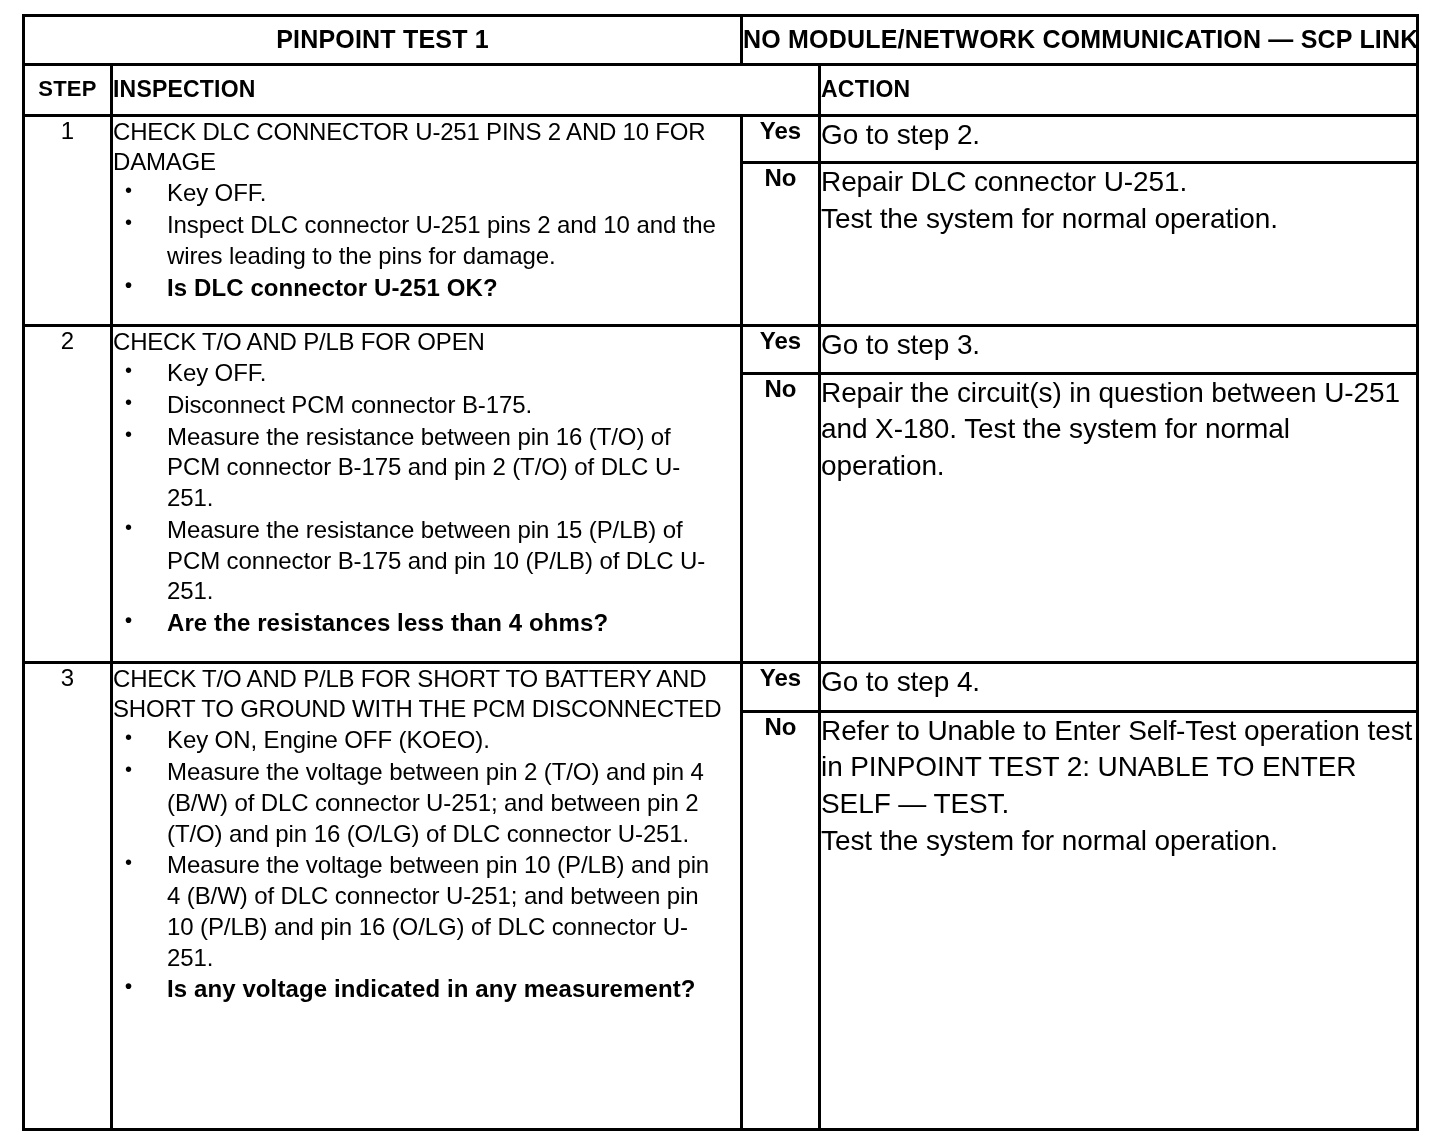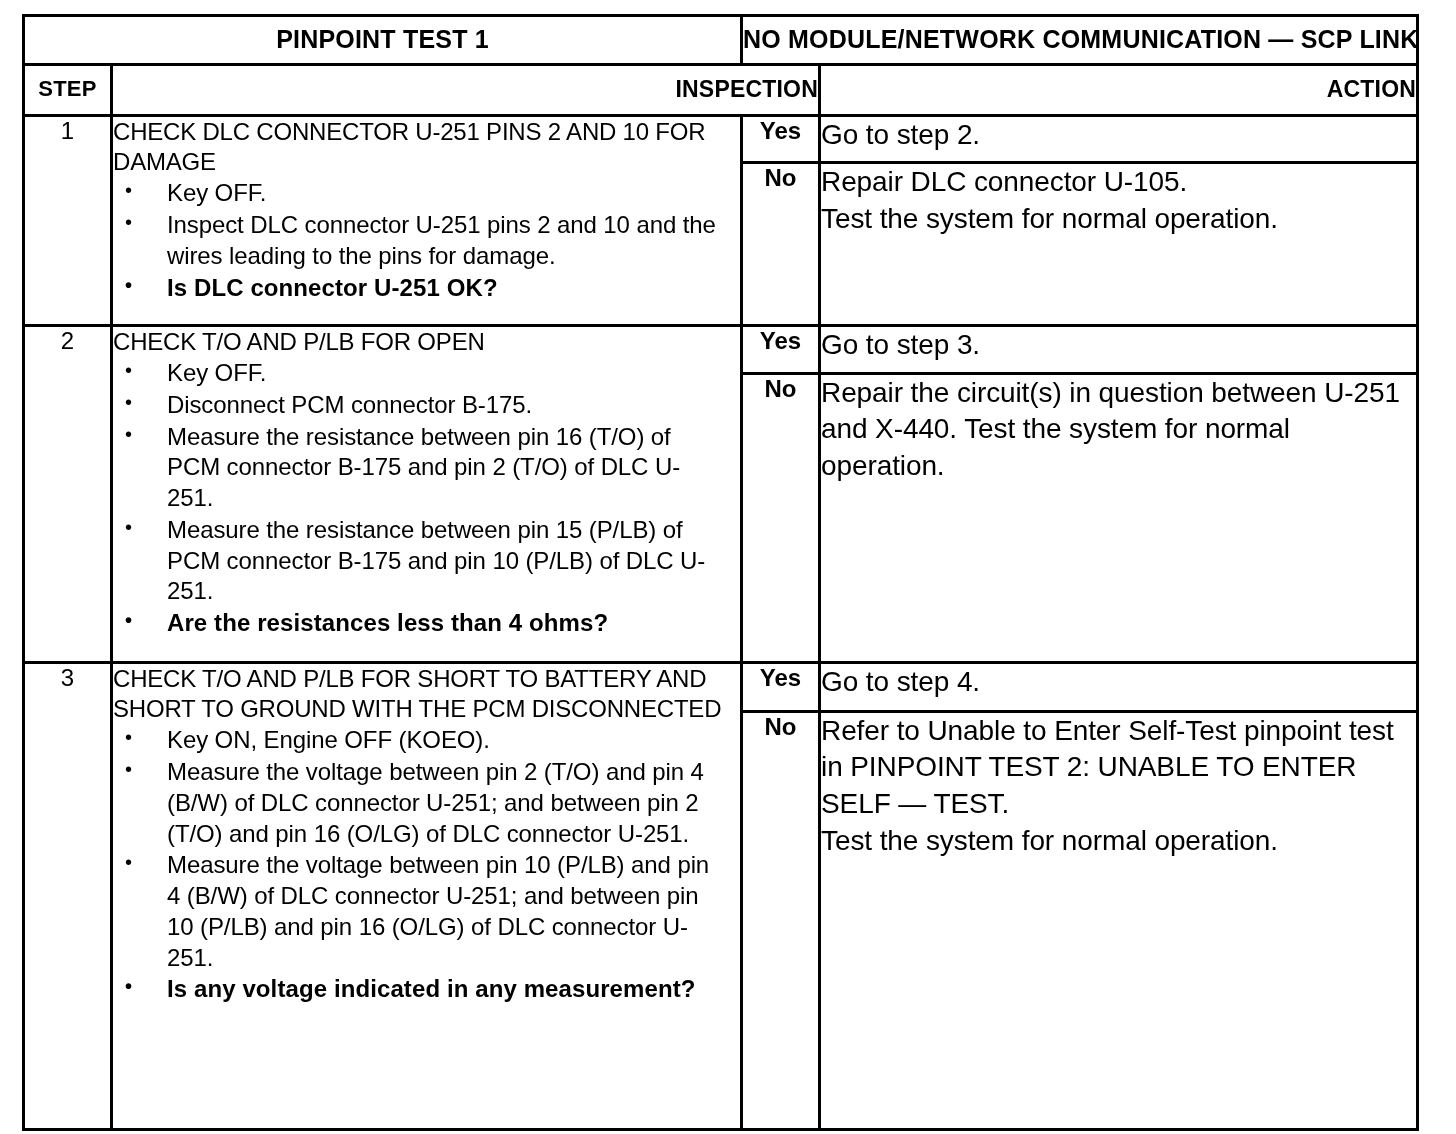--- a/index.html
+++ b/index.html
@@ -79,21 +79,21 @@
     letter-spacing: 0.2px;
     white-space: nowrap;
     overflow: hidden;
     margin-top: 41px;
   }
   .hdr-step {
     text-align: center;
     font-size: 22px;
   }
   .hdr-left {
-    text-align: right;
+    text-align: left;
     padding-left: 12px;
   }
 
   
   .step-num {
     text-align: center;
     font-size: 24px;
     line-height: 1.18;
     padding-top: 10px;
   }
@@ -196,21 +196,21 @@
           </ul>
         </td>
         <td class="yn-cell">Yes</td>
         <td class="action-cell">
           <p>Go to step 2.</p>
         </td>
       </tr>
       <tr class="r1-no">
         <td class="yn-cell">No</td>
         <td class="action-cell">
-          <p>Repair DLC connector U-105.</p>
+          <p>Repair DLC connector U-251.</p>
           <p>Test the system for normal operation.</p>
         </td>
       </tr>
 
       <tr class="r2-yes">
         <td rowspan="2" class="step-num">2</td>
         <td rowspan="2" class="insp-cell">
           <div class="insp-title">CHECK T/O AND P/LB FOR OPEN</div>
           <ul class="bullets">
             <li>Key OFF.</li>
@@ -221,21 +221,21 @@
           </ul>
         </td>
         <td class="yn-cell">Yes</td>
         <td class="action-cell">
           <p>Go to step 3.</p>
         </td>
       </tr>
       <tr class="r2-no">
         <td class="yn-cell">No</td>
         <td class="action-cell">
-          <p>Repair the circuit(s) in question between U-251 and X-440. Test the system for normal operation.</p>
+          <p>Repair the circuit(s) in question between U-251 and X-180. Test the system for normal operation.</p>
         </td>
       </tr>
 
       <tr class="r3-yes">
         <td rowspan="2" class="step-num">3</td>
         <td rowspan="2" class="insp-cell">
           <div class="insp-title">CHECK T/O AND P/LB FOR SHORT TO BATTERY AND SHORT TO GROUND WITH THE PCM DISCONNECTED</div>
           <ul class="bullets">
             <li>Key ON, Engine OFF (KOEO).</li>
             <li>Measure the voltage between pin 2 (T/O) and pin 4 (B/W) of DLC connector U-251; and between pin 2 (T/O) and pin 16 (O/LG) of DLC connector U-251.</li>
@@ -244,21 +244,21 @@
           </ul>
         </td>
         <td class="yn-cell">Yes</td>
         <td class="action-cell">
           <p>Go to step 4.</p>
         </td>
       </tr>
       <tr class="r3-no">
         <td class="yn-cell">No</td>
         <td class="action-cell">
-          <p>Refer to Unable to Enter Self-Test pinpoint test in PINPOINT TEST 2: UNABLE TO ENTER SELF — TEST.</p>
+          <p>Refer to Unable to Enter Self-Test operation test in PINPOINT TEST 2: UNABLE TO ENTER SELF — TEST.</p>
           <p>Test the system for normal operation.</p>
         </td>
       </tr>
 
     </tbody>
   </table>
 
 </div>
 
 </body></html>

